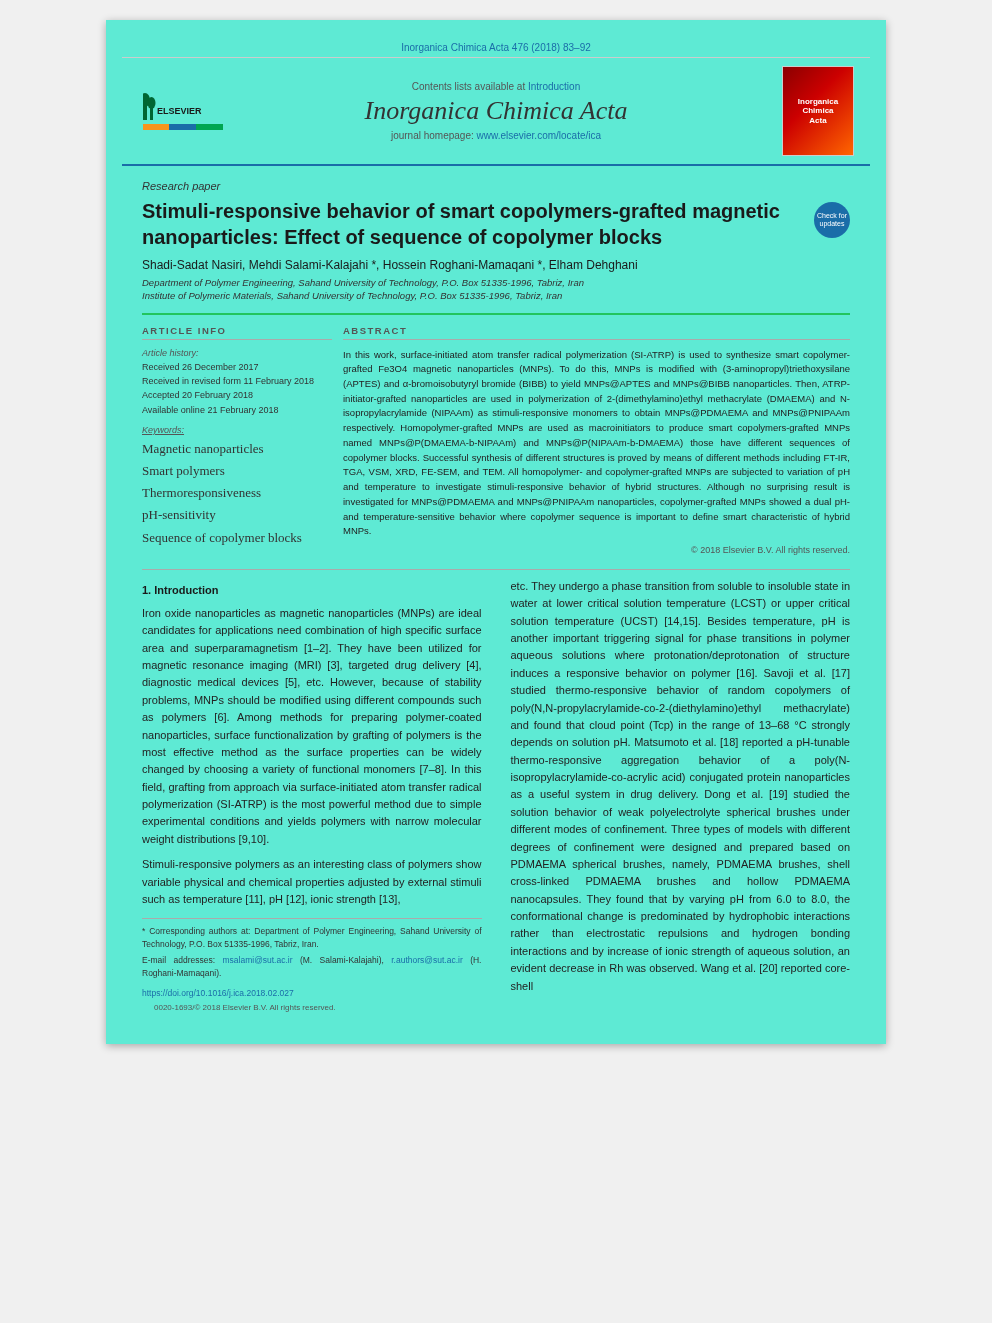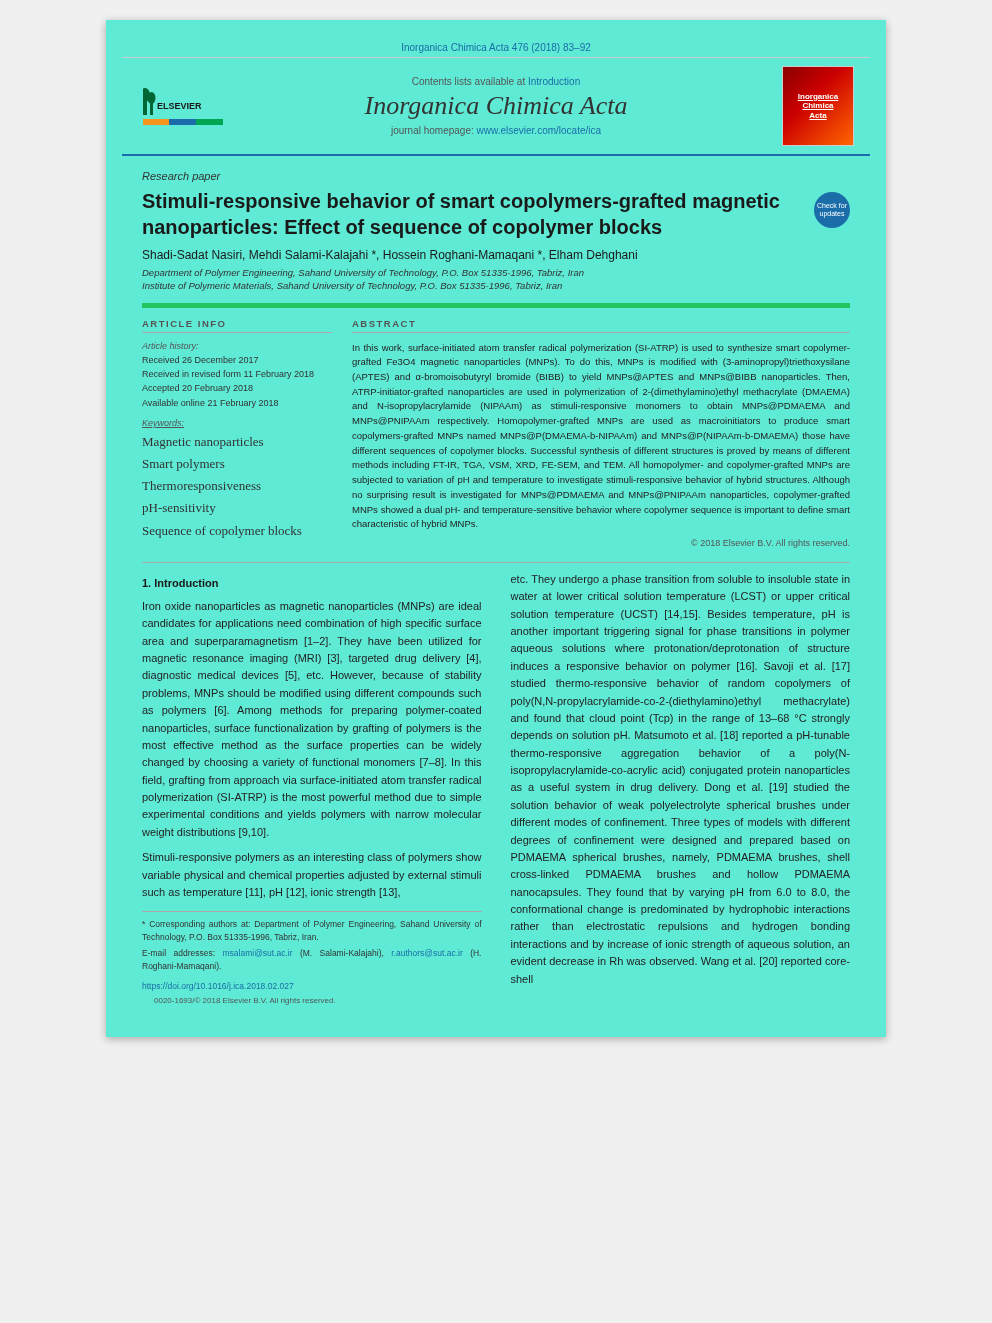--- a/index.html
+++ b/index.html
@@ -75,33 +75,32 @@
       text-decoration: none;
       margin-top: 44px;
     }
     .journal-header-right {
       width: 90px;
       display: flex;
       justify-content: flex-end;
     }
     .journal-cover {
       width: 72px;
-      height: 80px;
+      height: 90px;
       background: linear-gradient(135deg, #8b0000 0%, #cc0000 40%, #ff6600 100%);
       display: flex;
       flex-direction: column;
       align-items: center;
       justify-content: center;
       color: white;
       font-size: 7px;
       font-family: Arial, sans-serif;
       text-align: center;
       padding: 4px;
       border: 1px solid #ccc;
-      text-decoration: underline;
     }
     .journal-cover .cover-title {
       font-size: 8px;
       font-weight: bold;
       line-height: 1.2;
     }
     
     .article-content {
       padding: 14px 20px;
     }
@@ -154,22 +153,22 @@
       font-size: 9.5px;
       font-family: Arial, sans-serif;
       color: #333;
       font-style: italic;
       margin-bottom: 10px;
       line-height: 1.4;
     }
     
     .two-col {
       display: flex;
-      gap: 20px;
-      border-top: 5px solid #22c55e;
+      gap: 11px;
+      border-top: 2px solid #22c55e;
       padding-top: 10px;
       margin-bottom: 14px;
     }
     .col-info {
       width: 190px;
       flex-shrink: 0;
     }
     .col-abstract {
       flex: 1;
     }

